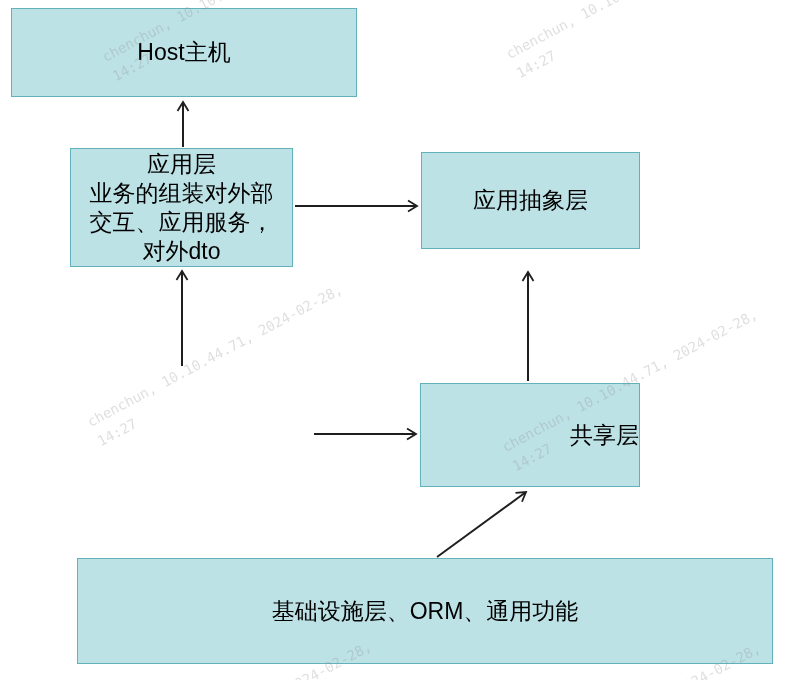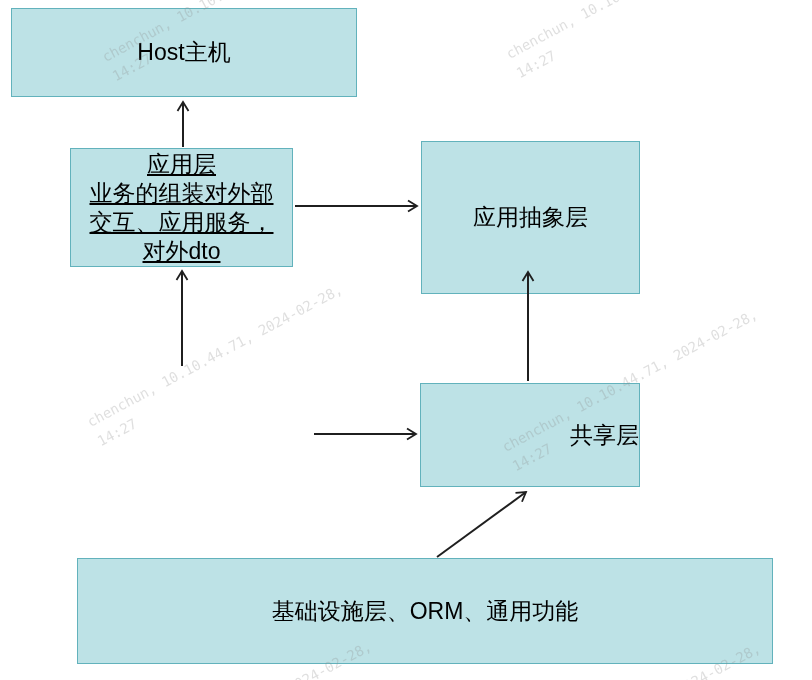--- a/index.html
+++ b/index.html
@@ -23,22 +23,22 @@
   }
   .node .lbl {
     display: block;
     text-align: center;
     white-space: pre-line;
     font-size: 23px;
     line-height: 29px;
     color: #000000;
   }
   #node-host          { left: 11px;  top: 8px;   width: 346px; height: 89px; }
-  #node-application   { left: 70px;  top: 148px; width: 223px; height: 119px; text-decoration: underline; }
-  #node-app-abstract  { left: 421px; top: 141px; width: 219px; height: 153px; }
+  #node-application   { left: 70px;  top: 148px; width: 223px; height: 119px; }
+  #node-app-abstract  { left: 421px; top: 152px; width: 219px; height: 97px; }
   #node-domain        { left: 48px;  top: 368px; width: 265px; height: 125px; }
   #node-shared        { left: 420px; top: 383px; width: 220px; height: 104px; justify-content: flex-end; }
   #node-infra         { left: 77px;  top: 558px; width: 696px; height: 106px; }
   svg.arrows {
     position: absolute;
     left: 0; top: 0;
     width: 812px; height: 680px;
     z-index: 2;
     pointer-events: none;
   }

